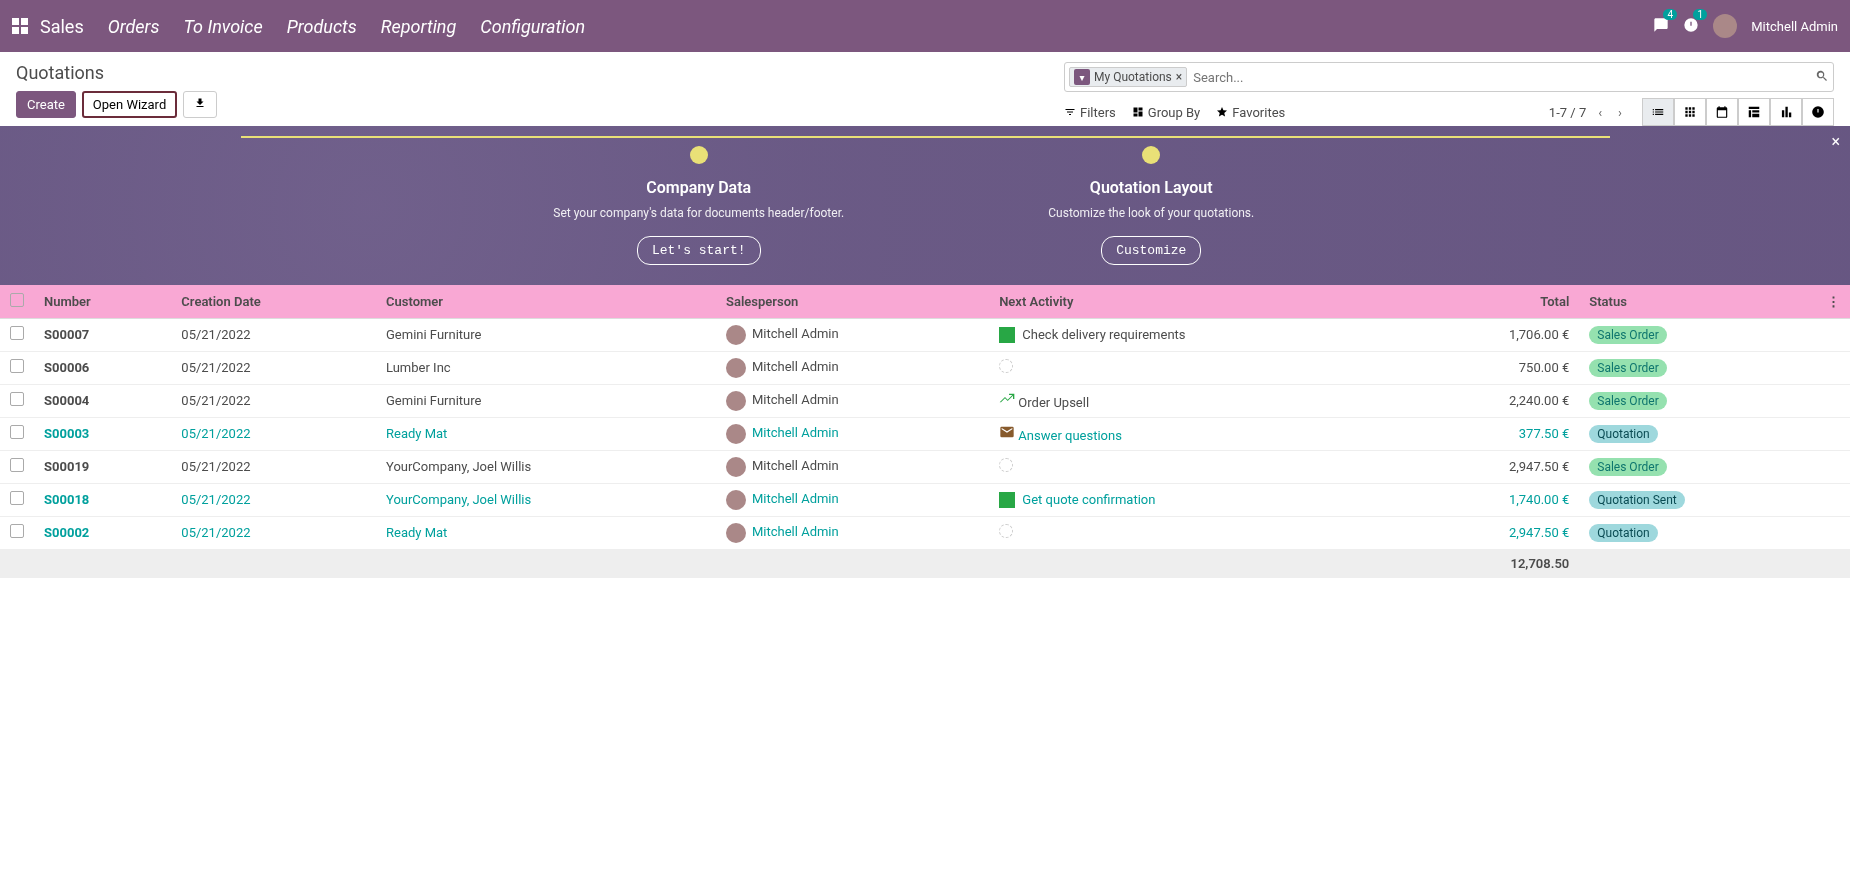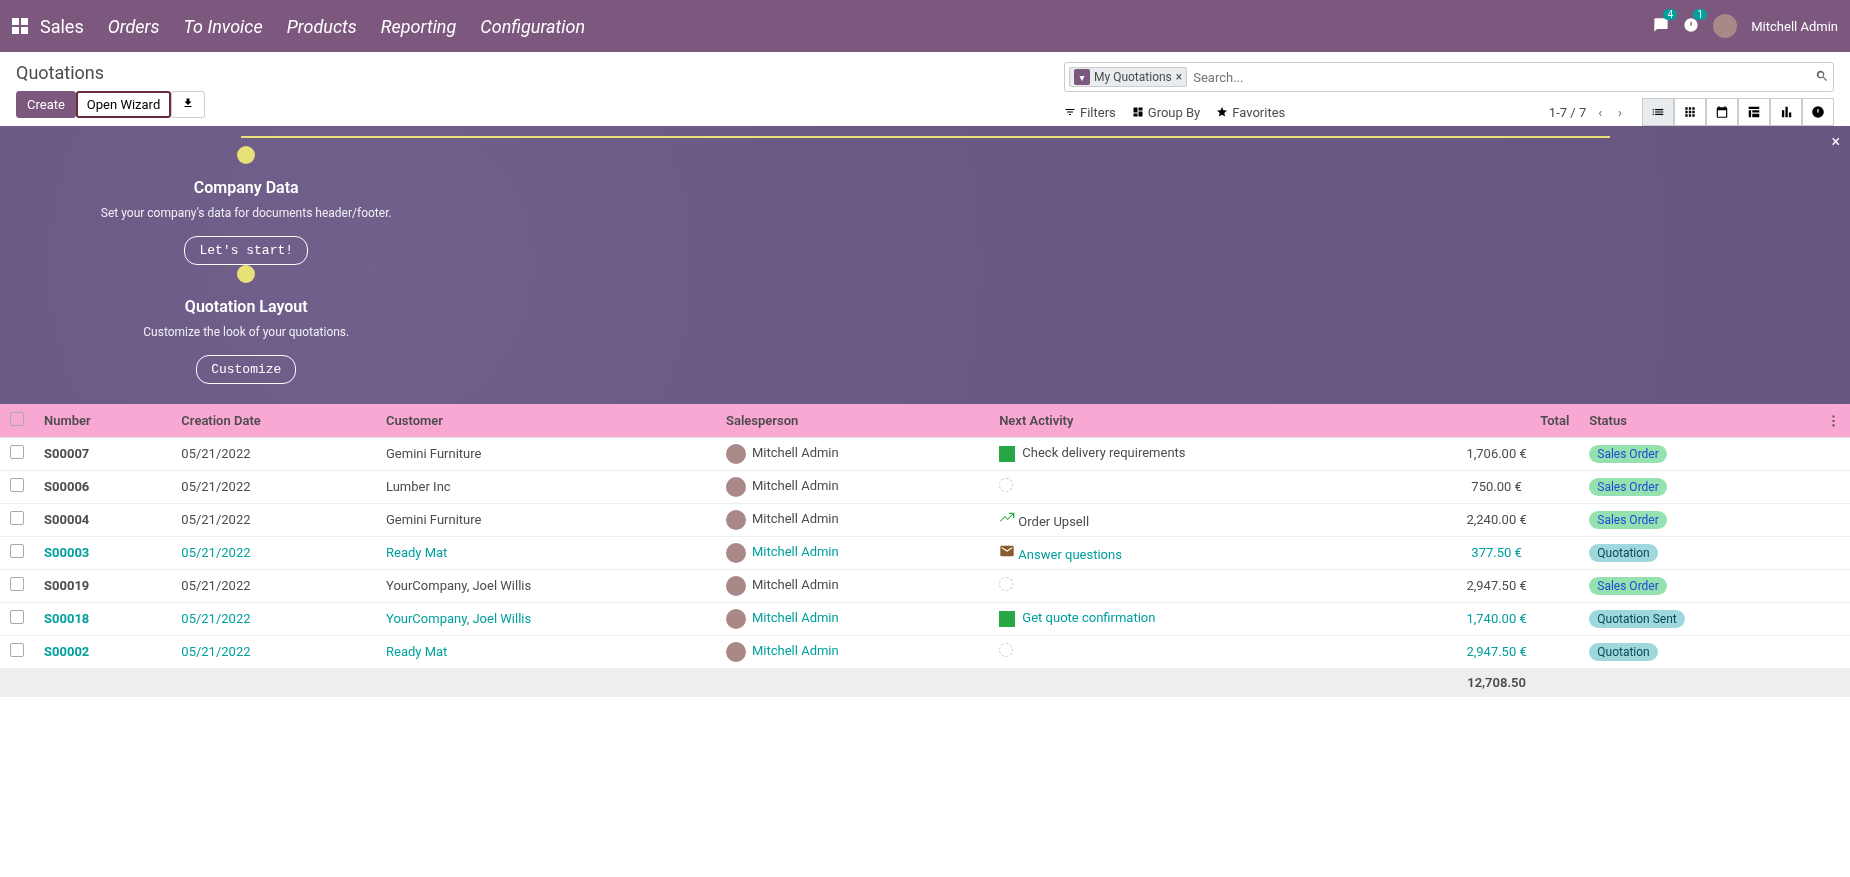--- a/index.html
+++ b/index.html
@@ -10,21 +10,21 @@
 .app-title { font-size:18px; font-weight:400; margin-right:24px; }
 .nav-items { display:flex; gap:24px; flex:1; }
 .nav-item { color:#fff; cursor:pointer; font-size:18px;font-style:italic; }
 .nav-right { display:flex; align-items:center; gap:14px; }
 .badge-wrap { position:relative; }
 .badge { position:absolute; top:-8px; right:-8px; background:#00a09d; color:#fff; border-radius:8px; font-size:10px; padding:0 4px; min-width:14px; text-align:center; }
 .avatar { width:24px; height:24px; border-radius:50%; background:#a88; }
 .icon-svg { width:16px; height:16px; fill:#fff; }
 .control-bar { display:flex; align-items:flex-start; padding:10px 16px 0; justify-content:space-between; }
 .breadcrumb { font-size:18px; color:#4c4c4c; margin-bottom:8px; }
-.btn-row { display:flex; align-items:center; }
+.btn-row { display:flex; gap:6px; align-items:center; }
 .btn { padding:5px 10px; border:1px solid #ccc; background:#fff; cursor:pointer; font-size:13px; border-radius:3px; }
 .btn-primary { background:#7c577e; color:#fff; border-color:#7c577e; }
 .btn-highlight { border:2px solid #6b2c3a; padding:4px 9px; }
 .search-area { width:770px; }
 .search-box { border:1px solid #ccc; display:flex; align-items:center; padding:2px 4px; height:30px; border-radius:3px; }
 .search-tag { background:#e9ecef; border:1px solid #ccc; padding:1px 4px; display:flex; align-items:center; gap:4px; font-size:12px; border-radius:2px; }
 .search-tag .filter-ic { background:#7c577e; color:#fff; width:16px; height:16px; display:flex; align-items:center; justify-content:center; font-size:10px; border-radius:2px; }
 .search-input { border:none; outline:none; flex:1; padding-left:6px; font-size:13px; }
 .search-btn { color:#666; cursor:pointer; }
 .filter-bar { display:flex; align-items:center; justify-content:space-between; margin-top:6px; }
@@ -32,38 +32,38 @@
 .filter-btn { display:flex; align-items:center; gap:4px; cursor:pointer; font-size:13px; color:#4c4c4c; }
 .view-switcher { display:flex; align-items:center; gap:4px; }
 .pager { margin-right:12px; display:flex; align-items:center; gap:8px; }
 .pager-btn { color:#666; cursor:pointer; padding:4px; }
 .view-buttons { display:flex; }
 .view-btn { padding:6px 8px; border:1px solid #ccc; cursor:pointer; display:flex; align-items:center; }
 .view-btn.active { background:#e9ecef; }
 .view-btn svg { width:14px; height:14px; }
 .onboard { background:linear-gradient(rgba(107,87,140,0.82),rgba(107,87,140,0.82)),radial-gradient(circle at 20% 50%, #888 0%, #666 30%, #555 100%); color:#fff; padding:20px; position:relative; }
 .onboard-close { position:absolute; top:6px; right:10px; cursor:pointer; font-size:16px; }
-.steps { display:flex; justify-content:center; position:relative;flex-direction:column; }
+.steps { display:flex; justify-content:center; position:relative; }
 .step-line { position:absolute; top:10px; left:13%; right:13%; height:2px; background:#e9e077; }
 .step { text-align:center; width:25%; position:relative; z-index:1; }
 .step-dot { width:18px; height:18px; background:#e9e077; border-radius:50%; margin:0 auto 14px; }
 .step-title { font-size:16px; font-weight:600; margin-bottom:8px; }
 .step-desc { font-size:12px; opacity:0.9; margin-bottom:14px; line-height:1.4; }
 .step-btn { background:transparent; border:1px solid #fff; color:#fff; padding:6px 14px; cursor:pointer; border-radius:13px; font-size:13px;font-family:Liberation Mono, monospace; }
 table { width:100%; border-collapse:collapse; }
 thead { background:#f9a8d4; }
 th { text-align:left; padding:8px 10px; font-weight:600; font-size:13px; border-bottom:1px solid #ddd; }
 th.right { text-align:right; }
 td { padding:6px 10px; border-bottom:1px solid #eee; font-size:13px; }
-td.right { text-align:center; }
+td.right { text-align:right; }
 td .inline-avatar { width:20px; height:20px; border-radius:50%; background:#a88; display:inline-block; vertical-align:middle; margin-right:6px; }
 .link-row td { color:#00a09d; }
 .link-row td.nolink { color:#4c4c4c; }
 .status-pill { padding:2px 8px; border-radius:10px; font-size:12px; display:inline-block; }
-.pill-green { background:#95e1af; color:#1d4ed8; }
+.pill-green { background:#95e1af; color:#0f766e; }
 .pill-teal { background:#9ed8dd; color:#0a4c54; }
 .activity-icon { display:inline-block; width:16px; height:16px; vertical-align:middle; margin-right:4px; }
 .act-green { background:#28a745; }
 .checkbox { width:14px; height:14px; border:1px solid #aaa; border-radius:2px; display:inline-block; }
 .empty-circle { width:14px; height:14px; border:1px dashed #ccc; border-radius:50%; display:inline-block; }
 tfoot td { background:#eee; font-weight:600; }
 .kebab { cursor:pointer; }
 </style>
 </head>
 <body>

